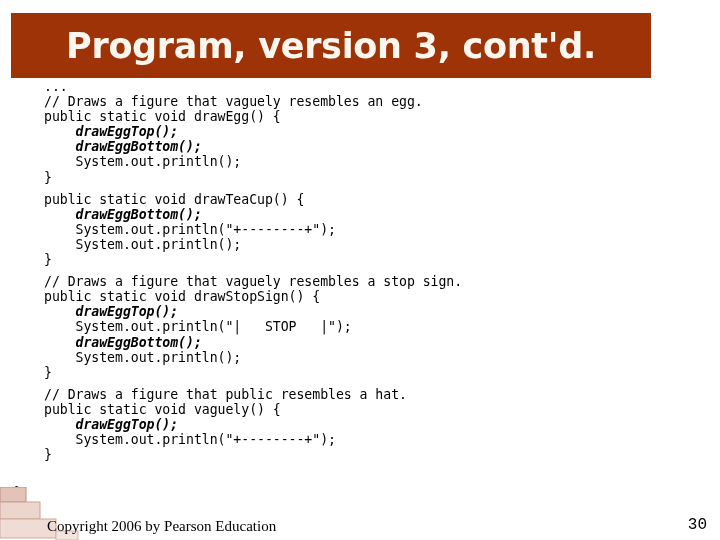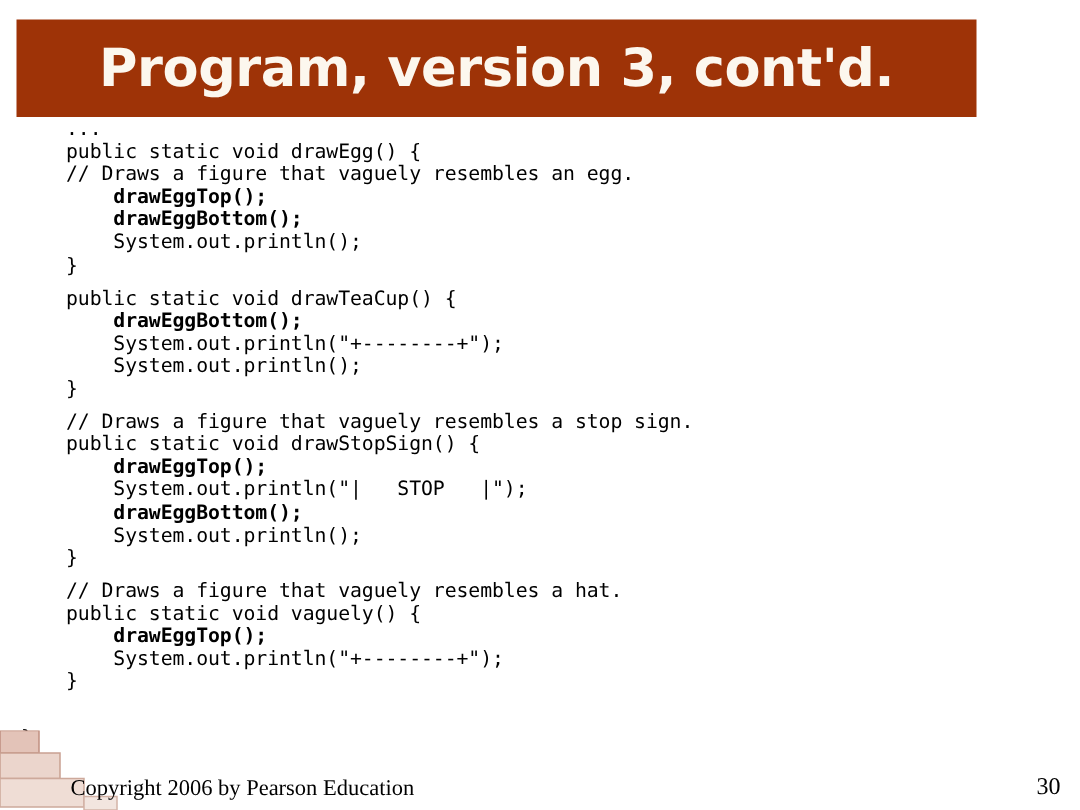--- a/index.html
+++ b/index.html
@@ -57,20 +57,21 @@
     font-family: "DejaVu Sans Mono", "Liberation Mono", monospace;
     font-size: 13.2px;
     line-height: 15.1px;
     color: #000000;
     white-space: pre;
     letter-spacing: -0.05px;
     height: 15.1px;
   }
   .code-line.bold {
     font-weight: bold;
+    font-style: italic;
   }
   .code-line.spacer {
     height: 7px;
   }
 
   
   #outer-close-brace {
     position: absolute;
     left: 14px;
     top: 485px;
@@ -99,43 +100,43 @@
     font-family: Liberation Serif, serif;
     font-size: 15px;
     line-height: 12px;
     color: #000000;
     white-space: nowrap;
   }
   #page-number {
     position: absolute;
     right: 13px;
     top: 516px;
-    font-family: Liberation Serif, serif;
+    font-family: Liberation Mono, monospace;
     font-size: 16px;
     line-height: 18px;
     color: #000000;
   }
 </style>
 </head>
 <body>
 
 <div id="title-banner">
   <div id="title-text">Program, version 3, cont'd.</div>
 </div>
 
 <div id="code-area">
   <div class="code-line">...</div>
   <div id="code-blocks">
-      <div class="code-block"><div class="code-line">public static void drawEgg() {</div><div class="code-line">// Draws a figure that vaguely resembles an egg.</div><div class="code-line bold">    drawEggTop();</div><div class="code-line bold">    drawEggBottom();</div><div class="code-line">    System.out.println();</div><div class="code-line">}</div></div>
+      <div class="code-block"><div class="code-line">// Draws a figure that vaguely resembles an egg.</div><div class="code-line">public static void drawEgg() {</div><div class="code-line bold">    drawEggTop();</div><div class="code-line bold">    drawEggBottom();</div><div class="code-line">    System.out.println();</div><div class="code-line">}</div></div>
       <div class="code-line spacer"></div>
       <div class="code-block"><div class="code-line">public static void drawTeaCup() {</div><div class="code-line bold">    drawEggBottom();</div><div class="code-line">    System.out.println("+--------+");</div><div class="code-line">    System.out.println();</div><div class="code-line">}</div></div>
       <div class="code-line spacer"></div>
       <div class="code-block"><div class="code-line">// Draws a figure that vaguely resembles a stop sign.</div><div class="code-line">public static void drawStopSign() {</div><div class="code-line bold">    drawEggTop();</div><div class="code-line">    System.out.println("|   STOP   |");</div><div class="code-line bold">    drawEggBottom();</div><div class="code-line">    System.out.println();</div><div class="code-line">}</div></div>
       <div class="code-line spacer"></div>
-      <div class="code-block"><div class="code-line">// Draws a figure that vaguely resembles a hat.</div><div class="code-line">public static void vaguely() {</div><div class="code-line bold">    drawEggTop();</div><div class="code-line">    System.out.println("+--------+");</div><div class="code-line">}</div></div>
+      <div class="code-block"><div class="code-line">// Draws a figure that public resembles a hat.</div><div class="code-line">public static void vaguely() {</div><div class="code-line bold">    drawEggTop();</div><div class="code-line">    System.out.println("+--------+");</div><div class="code-line">}</div></div>
     </div>
 </div>
 
 <div id="outer-close-brace">}</div>
 
 <svg id="stairs-decoration" viewBox="0 0 100 53" preserveAspectRatio="none">
   <g>
     <rect x="0" y="0" width="26" height="15" fill="#E3C3B8" stroke="#C08F80" stroke-width="1"></rect>
     <rect x="0" y="15" width="40" height="17" fill="#EBD5CC" stroke="#C9A091" stroke-width="1"></rect>
     <rect x="0" y="32" width="56" height="19" fill="#EFDDD5" stroke="#CDA99B" stroke-width="1"></rect>

